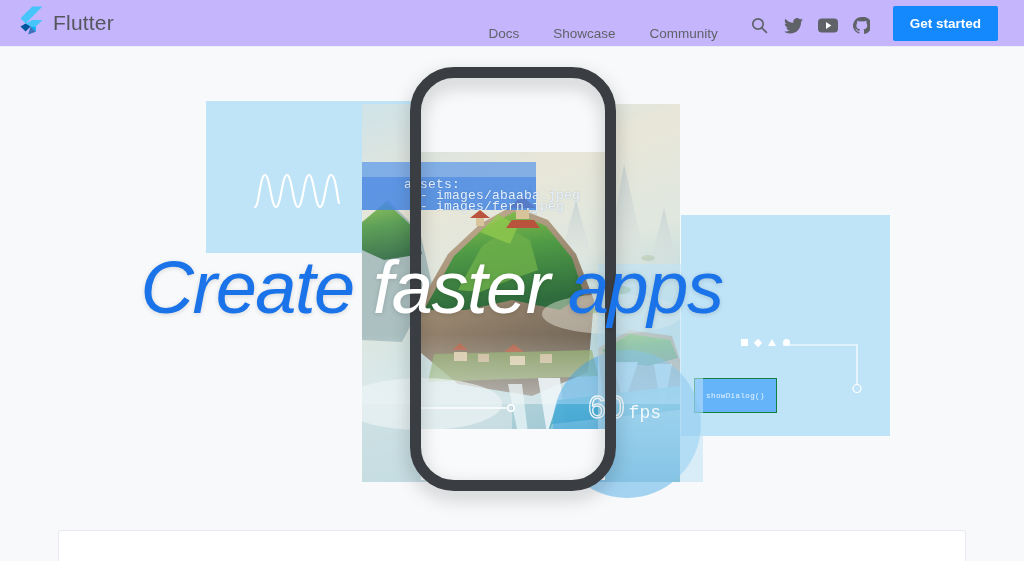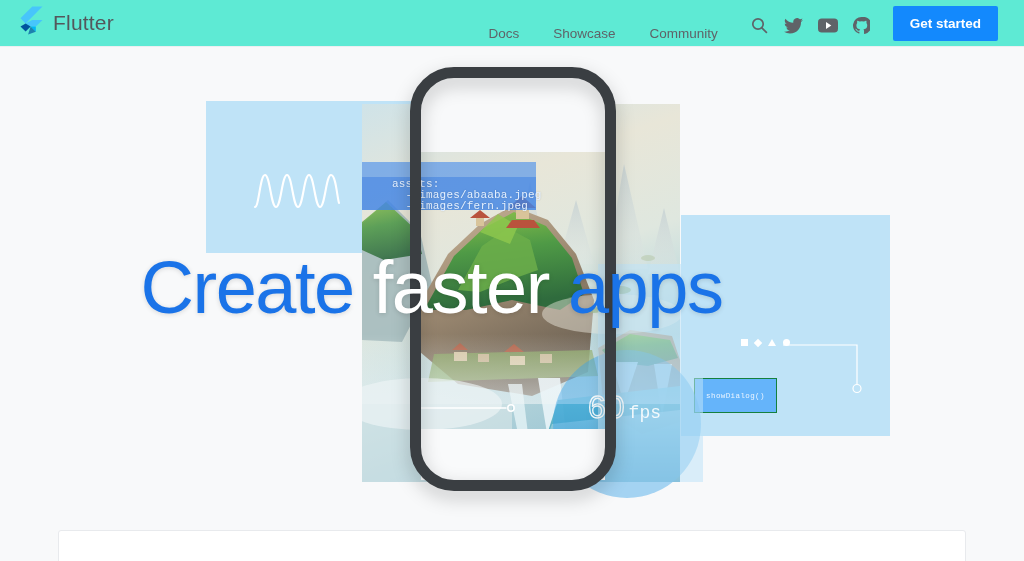--- a/index.html
+++ b/index.html
@@ -9,21 +9,21 @@
     overflow: hidden;
     background: #f8f9fa;
     font-family: "Liberation Sans", sans-serif;
   }
 
   
   .header {
     position: absolute;
     top: 0; left: 0;
     width: 1024px; height: 47px;
-    background: #5eead4;
+    background: #c4b5fd;
     border-bottom: 1px solid #eceff1;
     display: flex;
     align-items: center;
     z-index: 60;
   }
   .brand {
     display: flex;
     align-items: center;
     margin-left: 17px;
     gap: 10px;
@@ -137,24 +137,24 @@
     background: rgba(71,141,235,.62);
   }
   .strip-b {
     position: absolute;
     left: 362px; top: 130px;
     width: 174px; height: 33px;
     background: rgba(64,130,225,.55);
   }
   .code {
     position: absolute;
-    left: 392px; top: 132px;
+    left: 404px; top: 132px;
     color: #e4f0ff;
     font-family: "Liberation Mono", monospace;
-    font-size: 11px;
+    font-size: 13px;
     line-height: 11px;
     letter-spacing: .2px;
     white-space: pre;
     text-shadow: 0 0 2px rgba(0,0,0,.18);
   }
 
   
   .blue-circle {
     position: absolute;
     left: 553px; top: 303px;
@@ -223,20 +223,21 @@
     left: 0; top: 201px;
     width: 863px;
     text-align: center;
     font-size: 74px;
     line-height: 80px;
     font-weight: 400;
     letter-spacing: -1.5px;
     z-index: 50;
     pointer-events: none;
     text-shadow: 0 1px 5px rgba(0,0,0,.14);
+    font-style: italic;
   }
   .hl-a, .hl-c { color: #1a73e8; }
   .hl-b { color: #ffffff; }
 
   
   .card {
     position: absolute;
     left: 58px; top: 530px;
     width: 908px; height: 120px;
     background: #ffffff;

